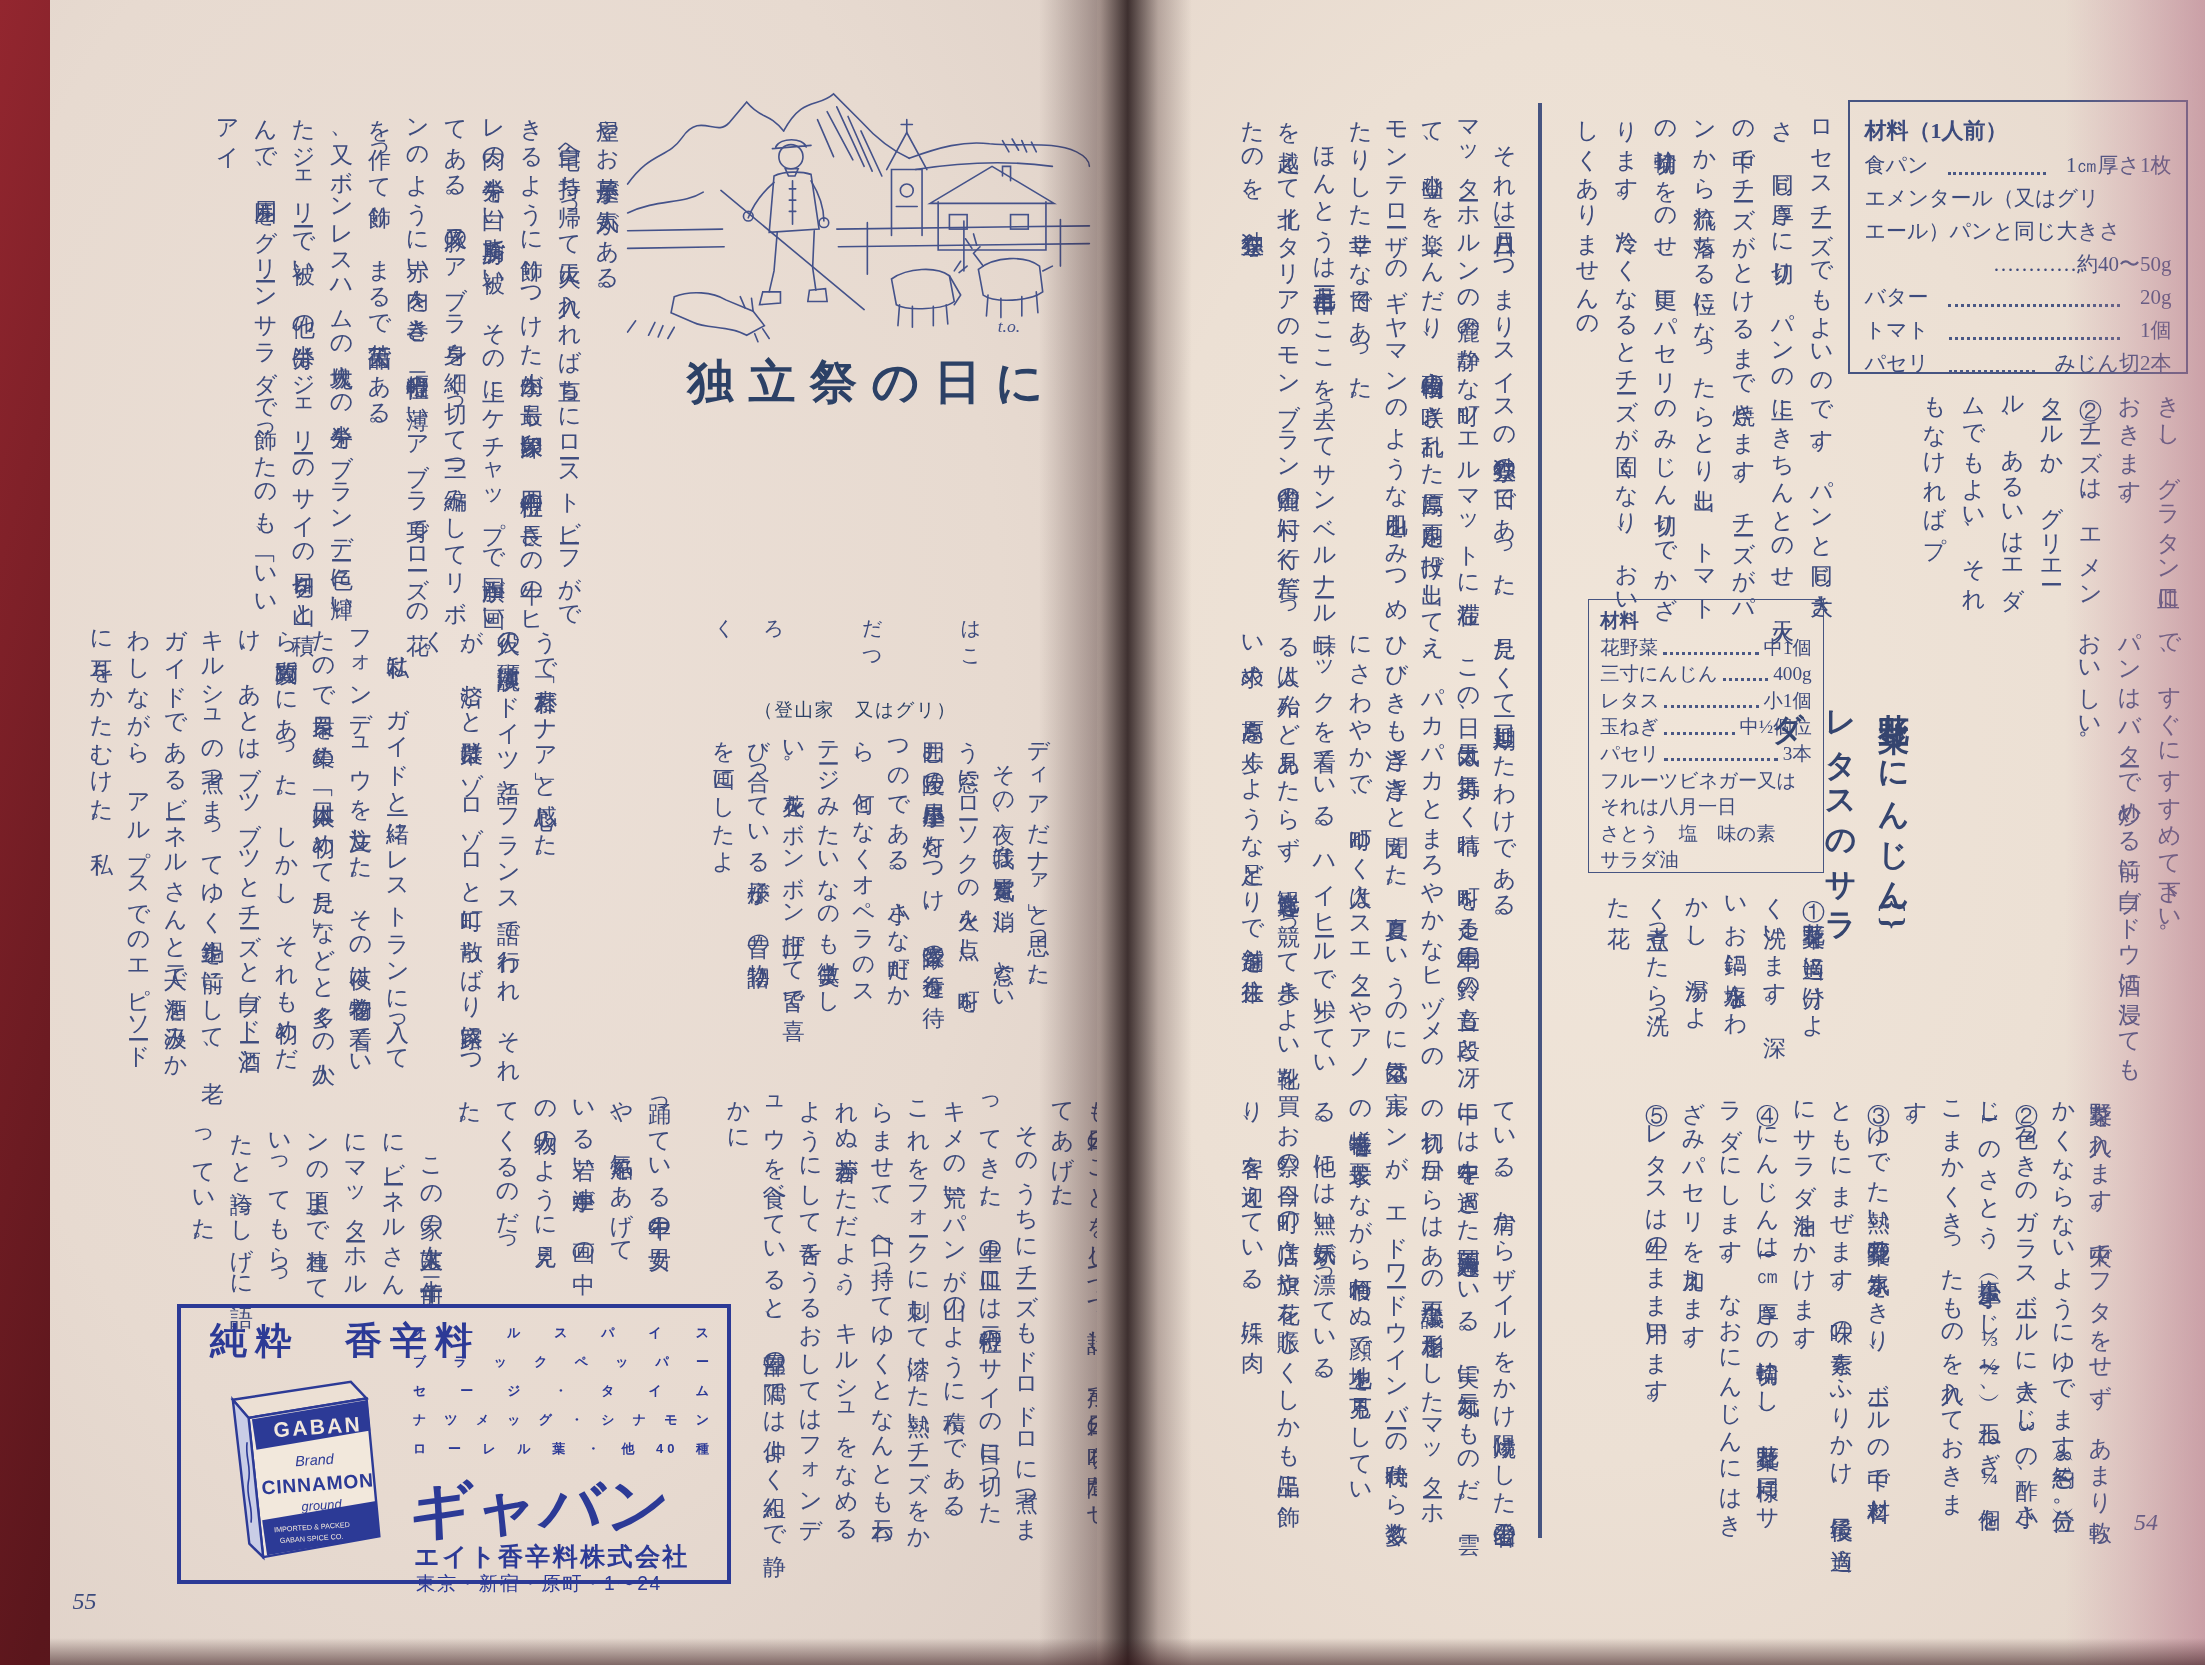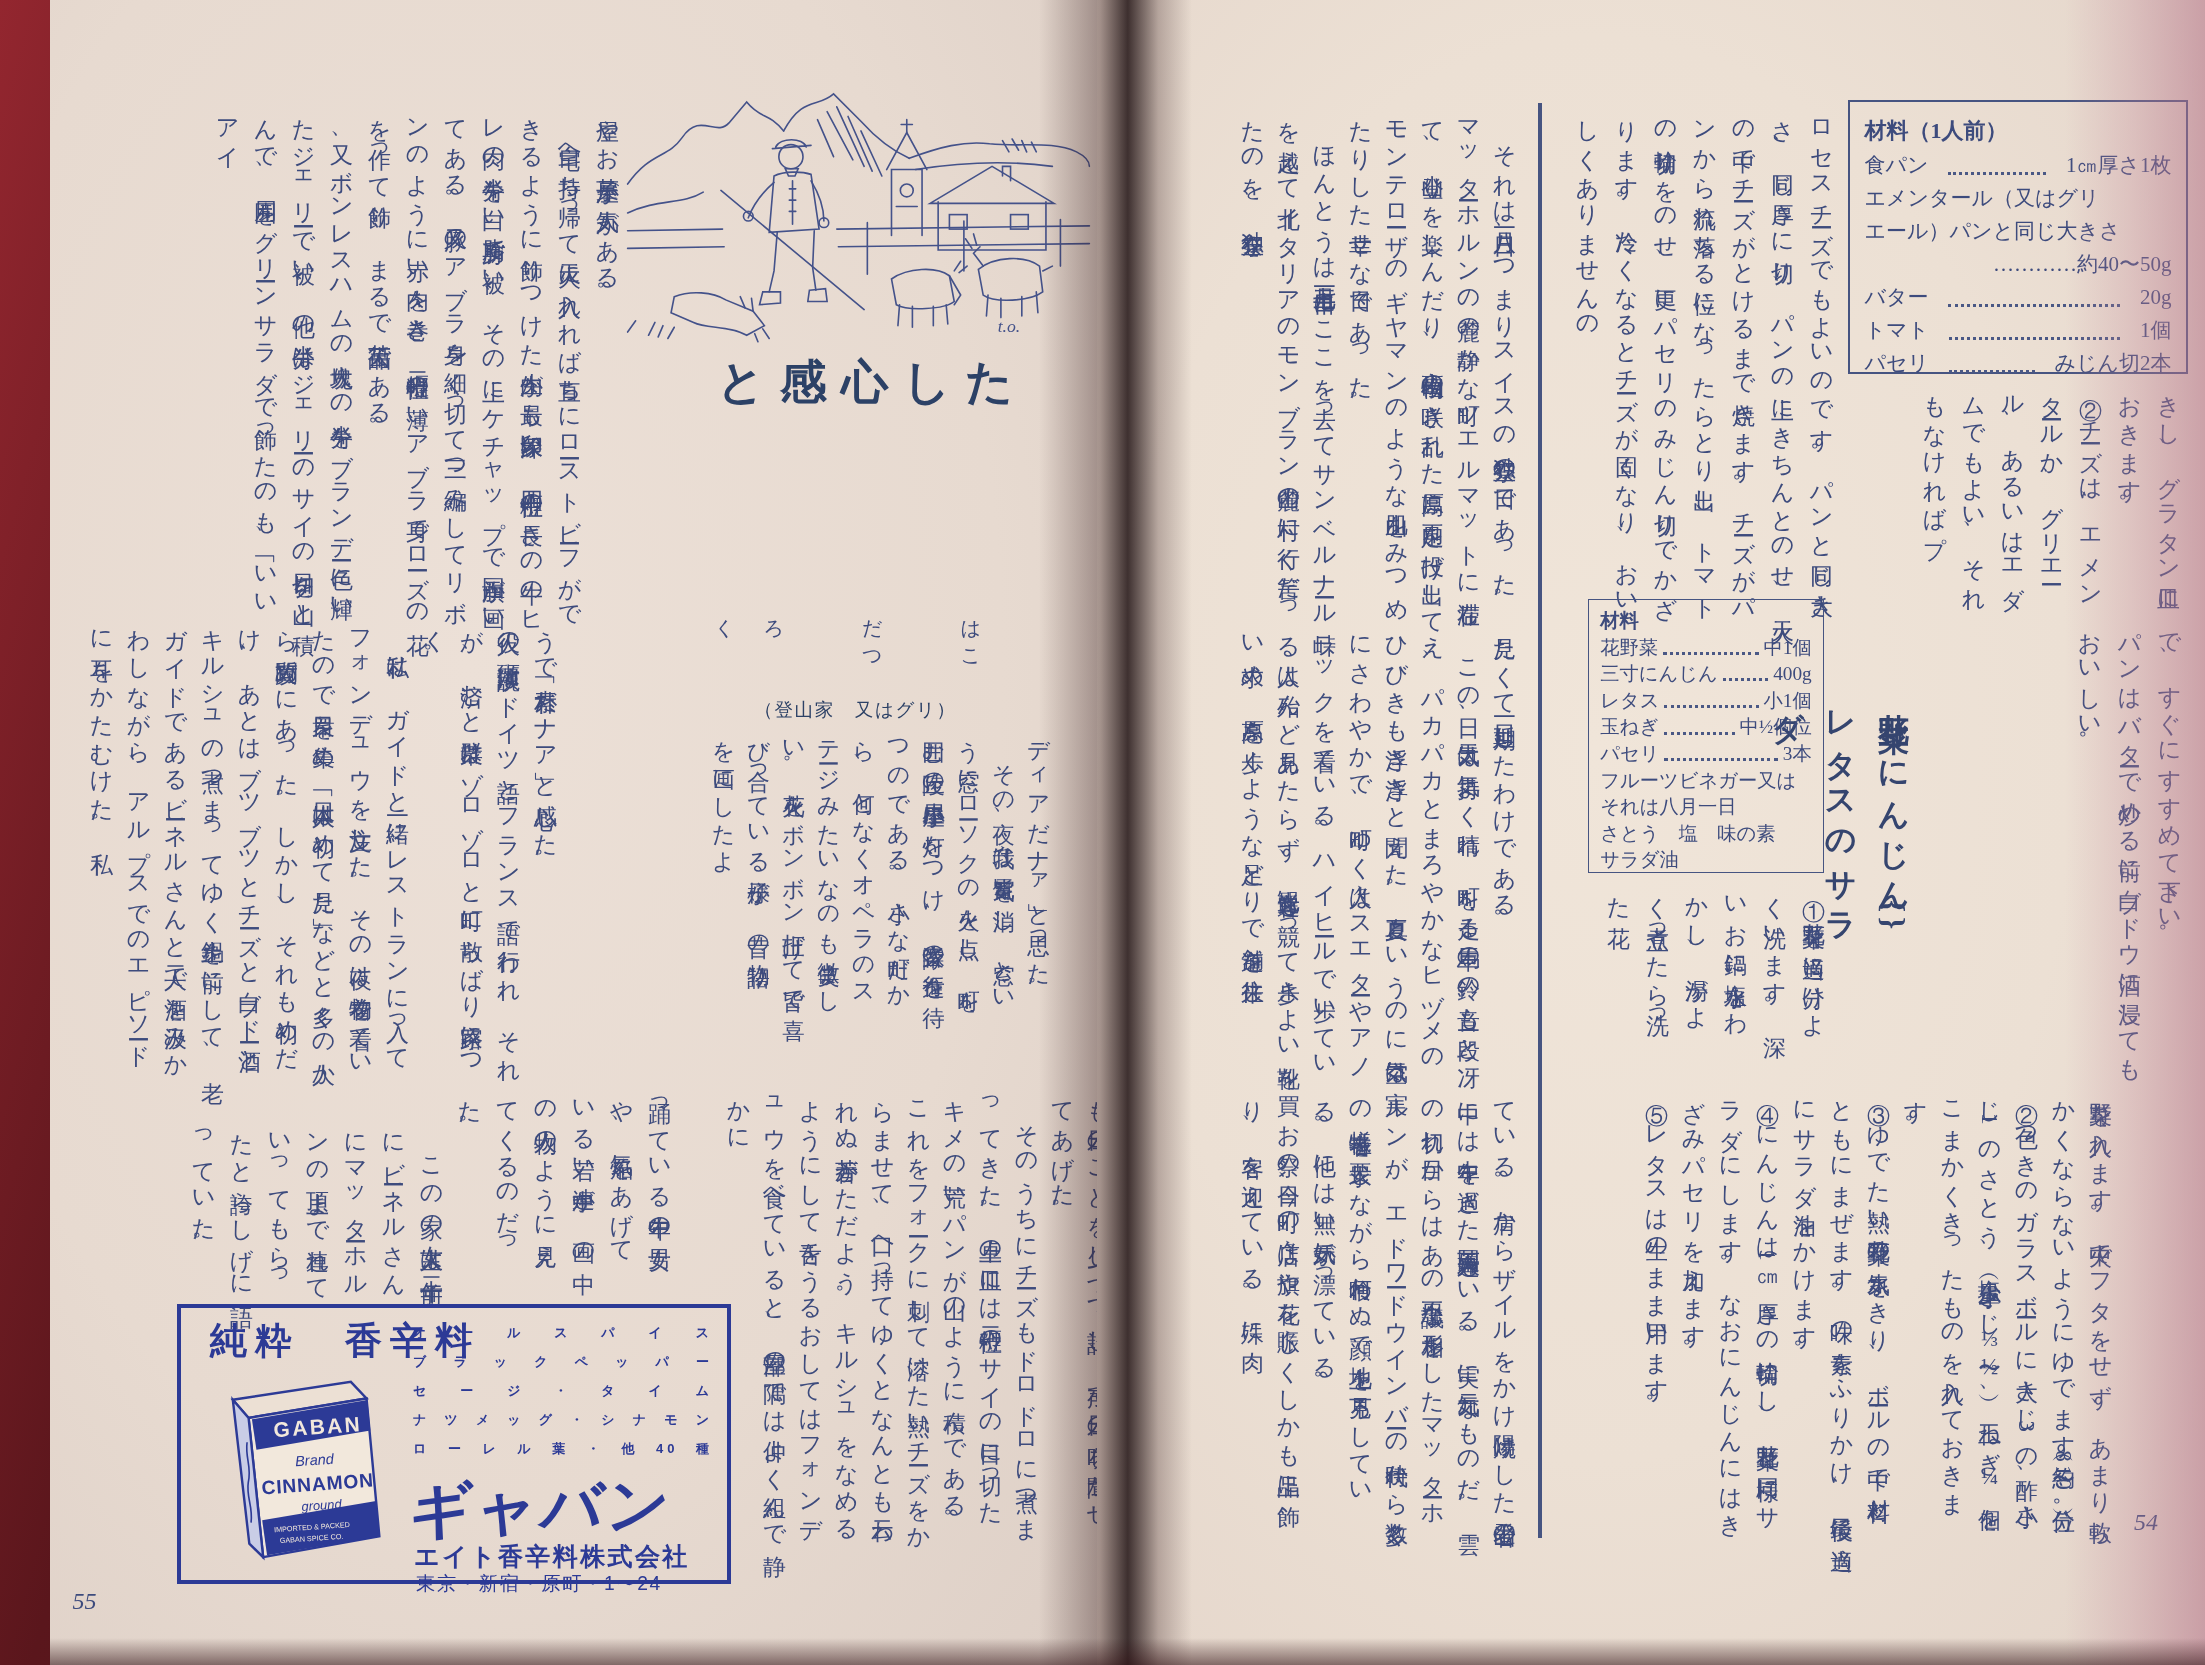--- a/index.html
+++ b/index.html
@@ -117,21 +117,21 @@
       <g>
         <path d="M60 290 C80 282 108 284 124 294 L158 308 L172 326 L150 338 C130 326 100 330 84 322 L56 310 Z"></path>
         <path d="M158 308 L156 292 M148 304 L142 290"></path>
         <path d="M170 330 L178 342 M160 336 L164 346"></path>
       </g>
       <path d="M28 338 L36 322 M40 340 L46 326 M52 342 L60 328 M2 334 L12 320"></path>
       <text x="462" y="334" font-size="22" font-style="italic" fill="#44528a" stroke="none" font-family="Liberation Serif,serif">t.o.</text>
     </svg>
   </div>
 
-  <div class="headline" style="left:605px;top:351px;width:435px;font-size:47px;letter-spacing:14.5px;">と感心した</div>
+  <div class="headline" style="left:605px;top:351px;width:435px;font-size:47px;letter-spacing:14.5px;">独立祭の日に</div>
 
   <div class="headline" style="left:651px;top:615px;width:309px;font-size:20px;letter-spacing:29px;font-weight:normal;color:#3d4b7d;text-align:right;">くろ　だ　はつ　こ</div>
   <div class="headline" style="left:651px;top:697px;width:309px;font-size:18.5px;letter-spacing:1.6px;font-weight:normal;">（登山家　又はグリ）</div>
 
   <div class="v" style="left:541px;top:725px;width:465px;height:279px;font-size:22.5px;line-height:35px;">ディアだナァ」と思った。
 　その夜、我々は皆電気を消し、窓という窓にローソクの火を点し、町を囲む丘陵の小屋小屋に灯をつけ、音楽隊の行進を待つのである。小さな町だから、何となくオペラのステージみたいなのも微笑ましい。花火をボンボン打上げて皆で喜び合っている様子が、昔の物語りを画にしたよ</div>
   <div class="v" style="left:13px;top:614px;width:501px;height:467px;line-height:37px;">うで「素朴だナア」と感心した。
 役人の街頭演説はドイツ語とフランス語で行われ、それが、済むと群衆はゾロゾロと町に散らばり家路につく。
 　私は、ガイドと一緒にレストランに入ってフォンデュウを注文した。その夜は着物を着ていたので衆目を集め、「日本人は初めて見た」などと多くの人から質問攻めにあった。しかし、それも初めだけ、あとはブツブツとチーズと白ブドー酒とキルシュの煮つまってゆく土鍋を前にして、老ガイドであるビーネルさんと二人で酒を汲みかわしながら、アルプスでのエピソードに耳をかたむけた。私</div>
 

